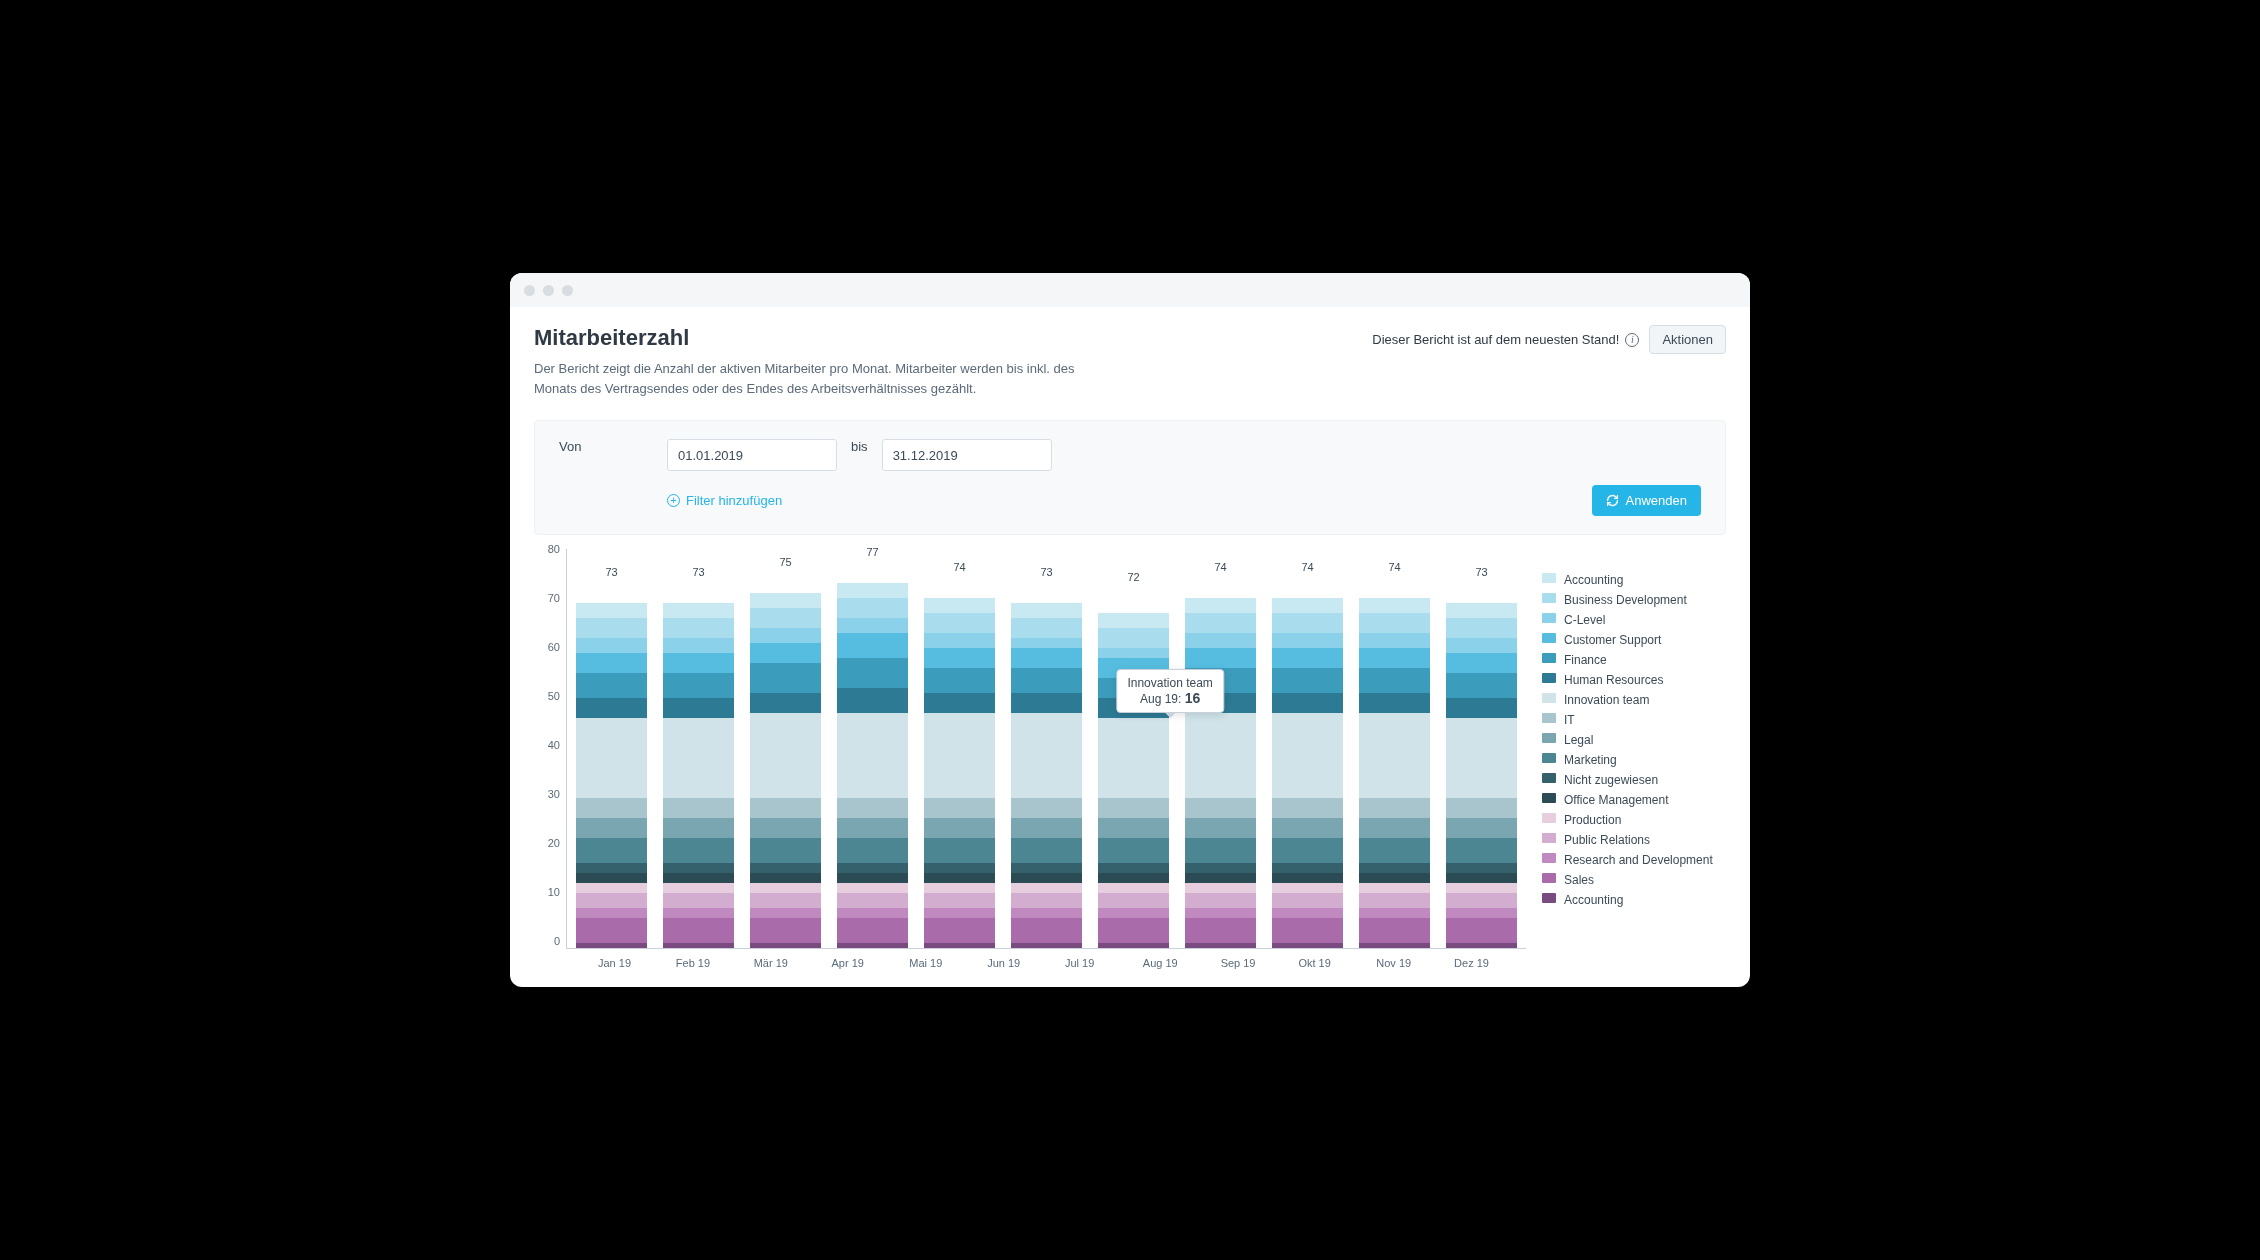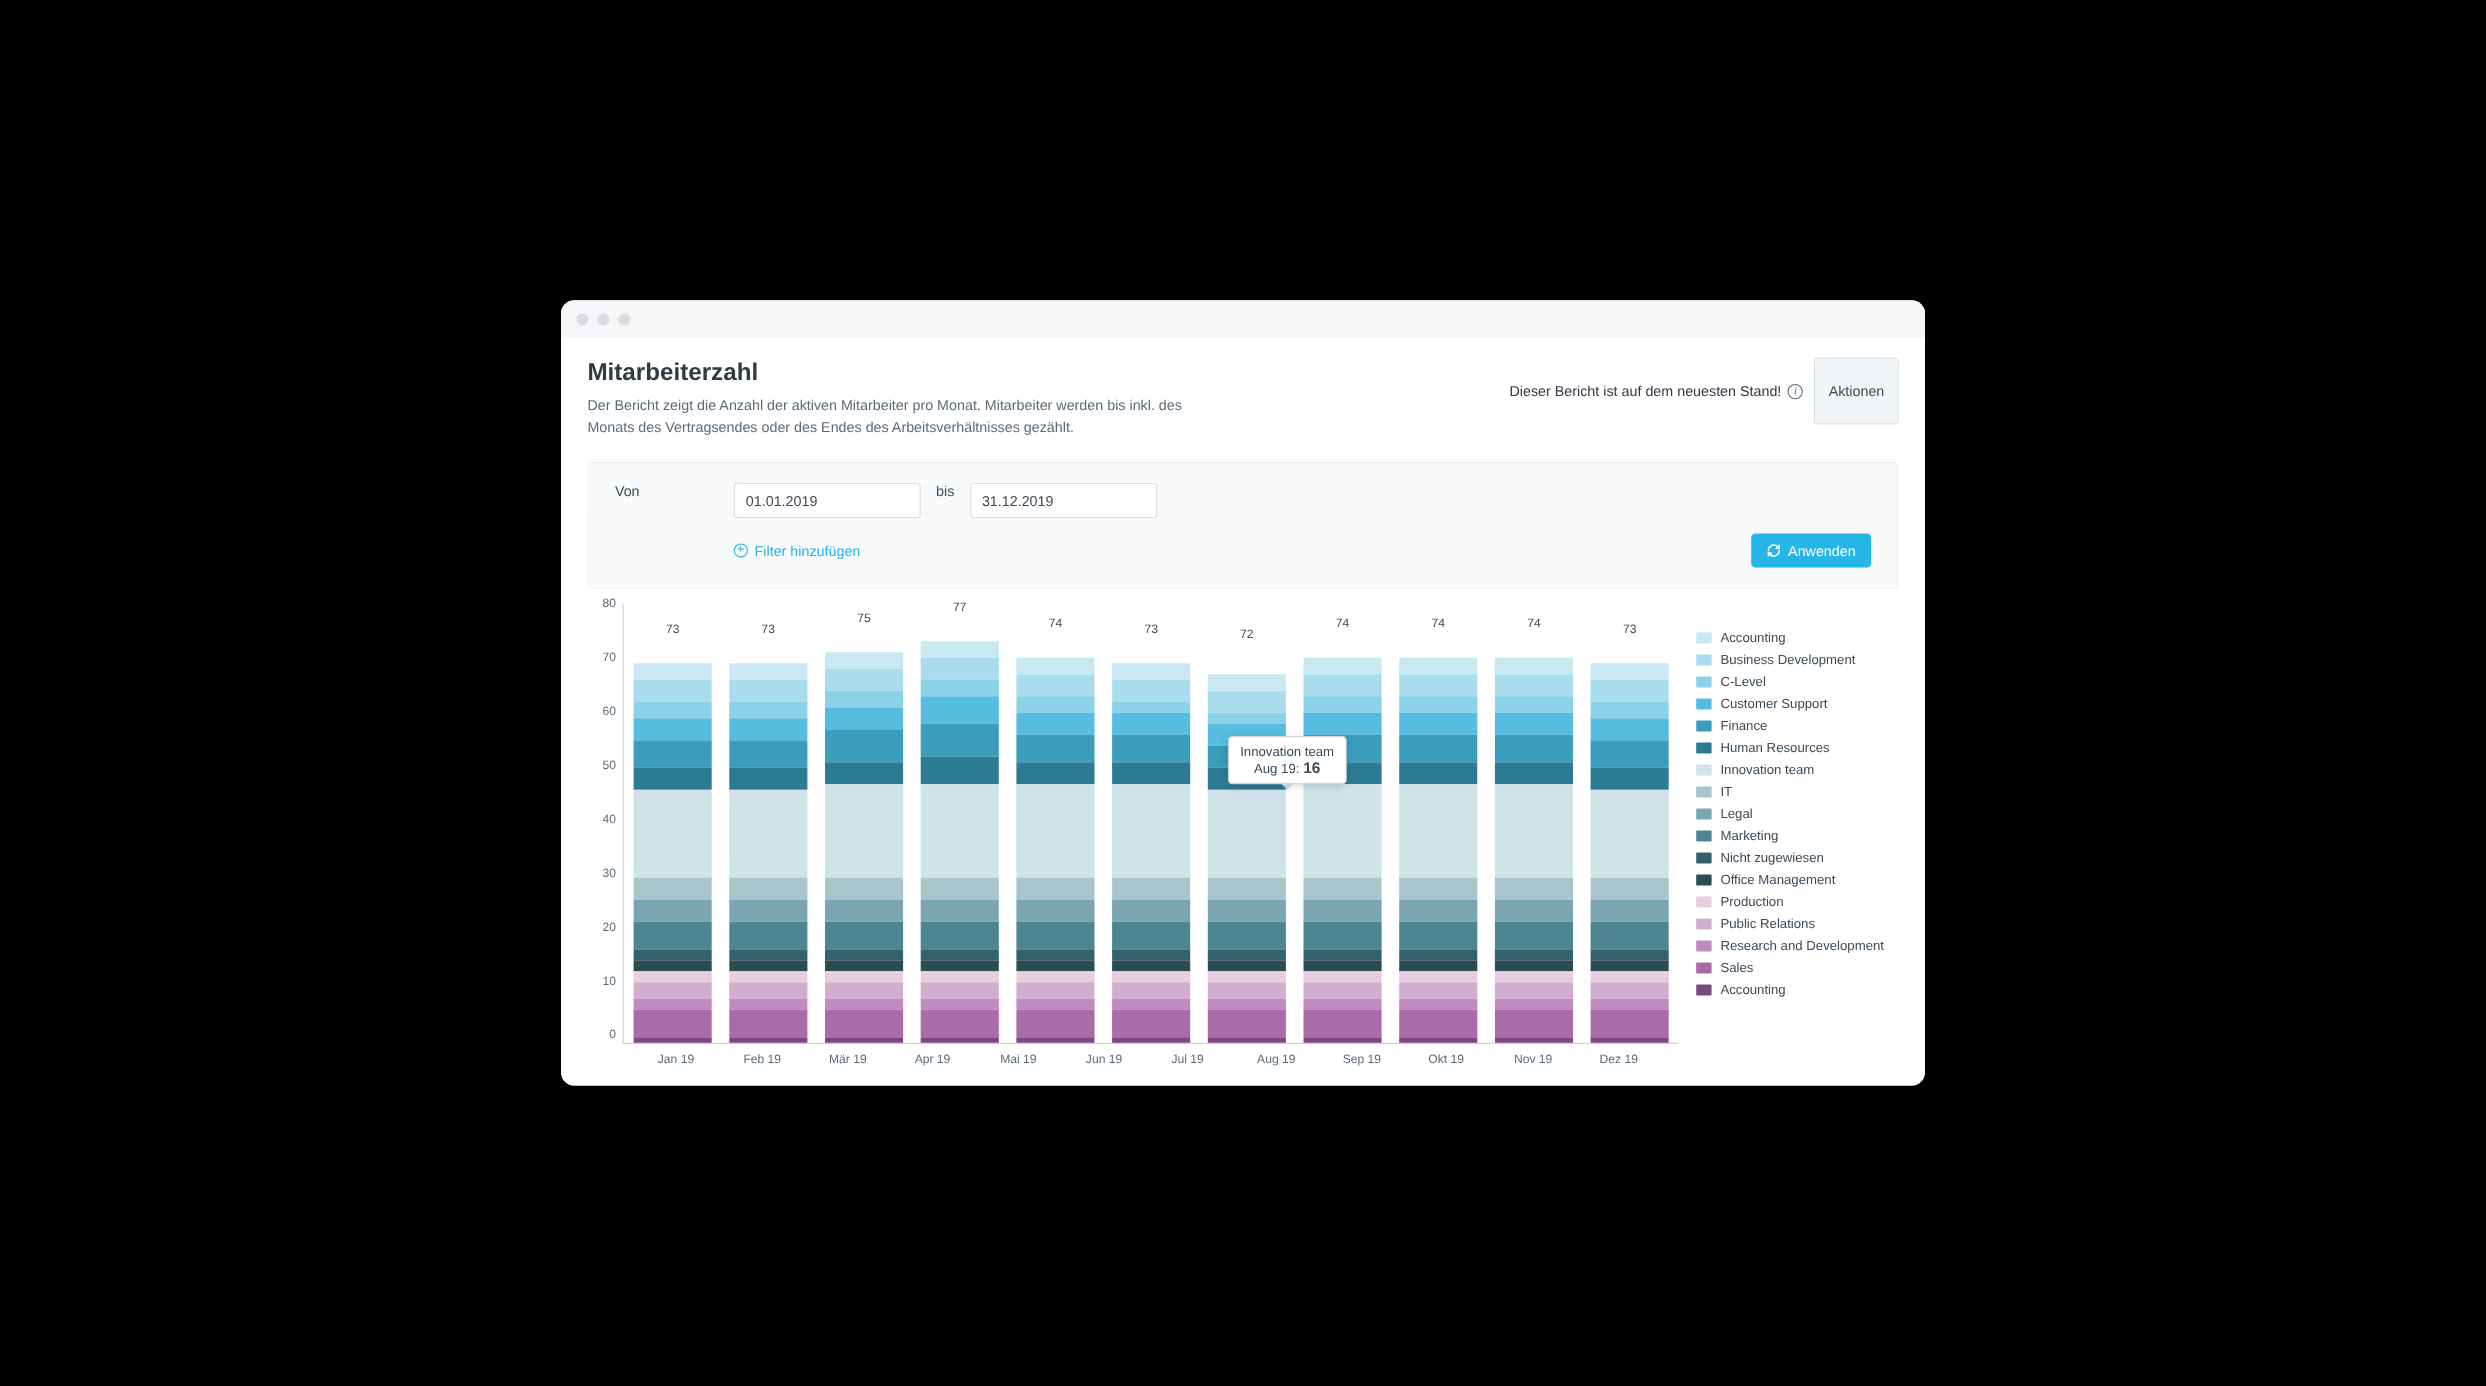--- a/index.html
+++ b/index.html
@@ -33,21 +33,21 @@
   .title { font-size: 22px; font-weight: 700; color: #2f3a45; margin-bottom: 8px; }
   .subtitle { font-size: 13px; color: #5a6a79; max-width: 560px; line-height: 1.5; }
   .hdr-right { display: flex; align-items: center; gap: 10px; }
   .status-text { font-size: 13px; color: #2f3a45; display: flex; align-items: center; gap: 6px; }
   .info-icon {
     width: 14px; height: 14px; border: 1px solid #5a6a79; border-radius: 50%;
     display: inline-flex; align-items: center; justify-content: center;
     font-size: 10px; color: #5a6a79; font-style: italic; font-family: serif;
   }
   .btn { border: 1px solid #d6dde3; background: #f2f5f7; color: #3b4a57; border-radius: 4px;
-    padding: 22px 12px; font-size: 13px; cursor: pointer; }
+    padding: 6px 12px; font-size: 13px; cursor: pointer; }
   .filters {
     margin-top: 22px; background: #f7f9fa; border: 1px solid #eef1f4;
     border-radius: 4px; padding: 18px 24px;
   }
   .row { display: flex; gap: 14px; margin-bottom: 14px; }
   .label-col { width: 94px; font-size: 13px; color: #3b4a57; }
   .input {
     background: #fff; border: 1px solid #d6dde3; border-radius: 3px;
     height: 32px; padding: 0 10px; font-size: 13px; color: #3b4a57;
     display: flex; align-items: center; justify-content: space-between; gap: 10px;
@@ -69,21 +69,21 @@
   .yaxis { position: absolute; left: 0; top: 0; bottom: 28px; width: 32px; }
   .ytick { position: absolute; right: 6px; transform: translateY(50%); font-size: 11px; color: #5a6a79; text-align: right; }
   .bars-area { position: relative; height: 400px; border-left: 1px solid #c8d1d9; border-bottom: 1px solid #c8d1d9; }
   .bars { display: flex; align-items: flex-end; height: 100%; padding: 0 4px; gap: 6px; }
   .bar-group { flex: 1; display: flex; flex-direction: column; align-items: center; }
   .bar-label-top { font-size: 11px; color: #3b4a57; margin-bottom: 5px; }
   .stack { width: 88%; display: flex; flex-direction: column-reverse; }
   .seg { width: 100%; }
   .xaxis { display: flex; padding-left: 32px; margin-top: 8px; gap: 6px; padding-right: 0; }
   .xtick { flex: 1; text-align: left; font-size: 11px; color: #5a6a79; }
-  .legend-item { display: flex; align-items: center; gap: 8px; font-size: 12px; color: #3b4a57; margin-bottom: 6px; }
+  .legend-item { display: flex; gap: 8px; font-size: 12px; color: #3b4a57; margin-bottom: 6px; }
   .swatch { width: 14px; height: 10px; border-radius: 1px; }
 
   .tooltip {
     position: absolute; background: #fff; border: 1px solid #c8d1d9; border-radius: 4px;
     padding: 6px 10px; font-size: 12px; color: #3b4a57; text-align: center;
     box-shadow: 0 2px 8px rgba(0,0,0,.12);
     transform: translate(-50%, -100%);
   }
   .tooltip strong { font-size: 14px; }
   .tooltip::after {

